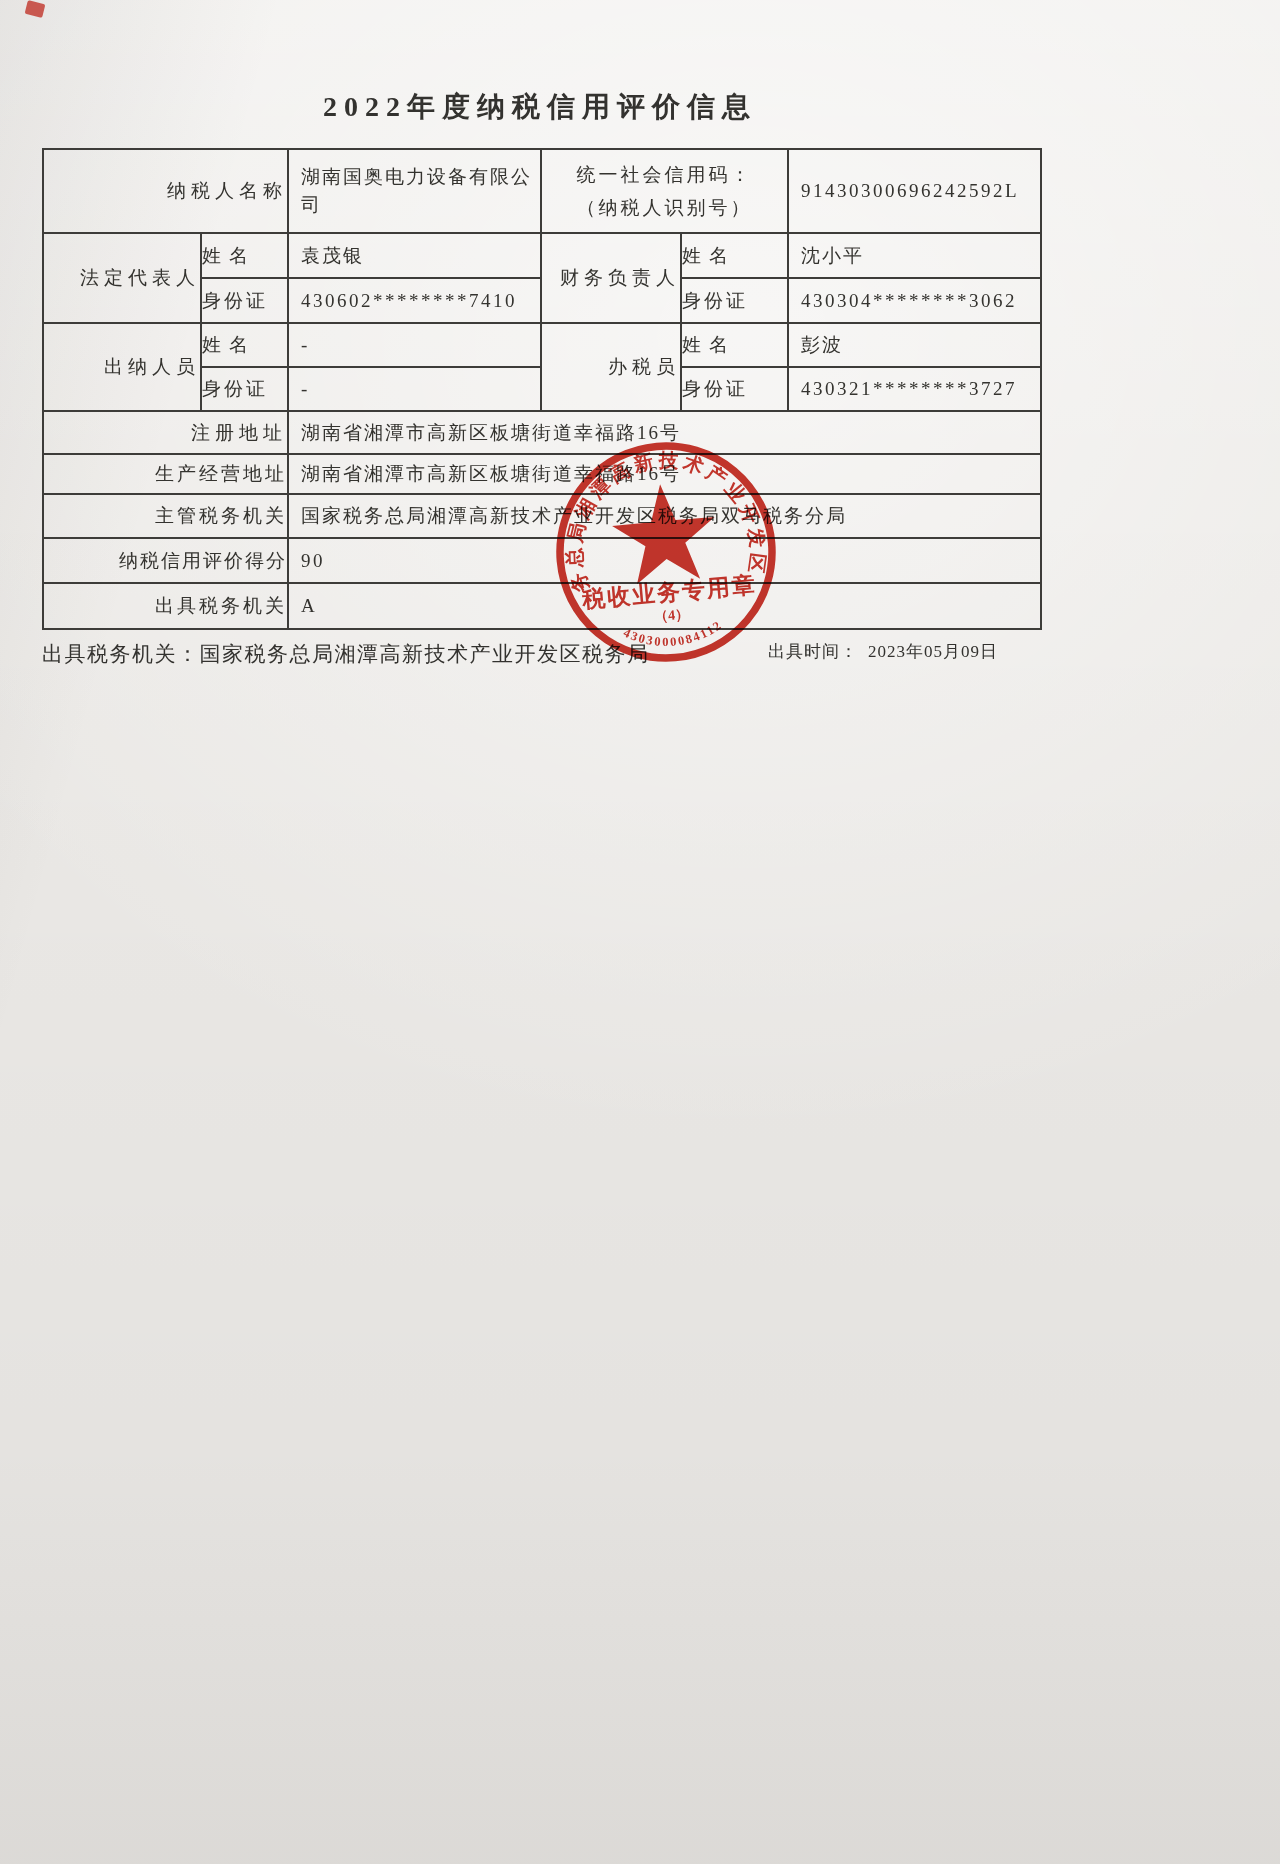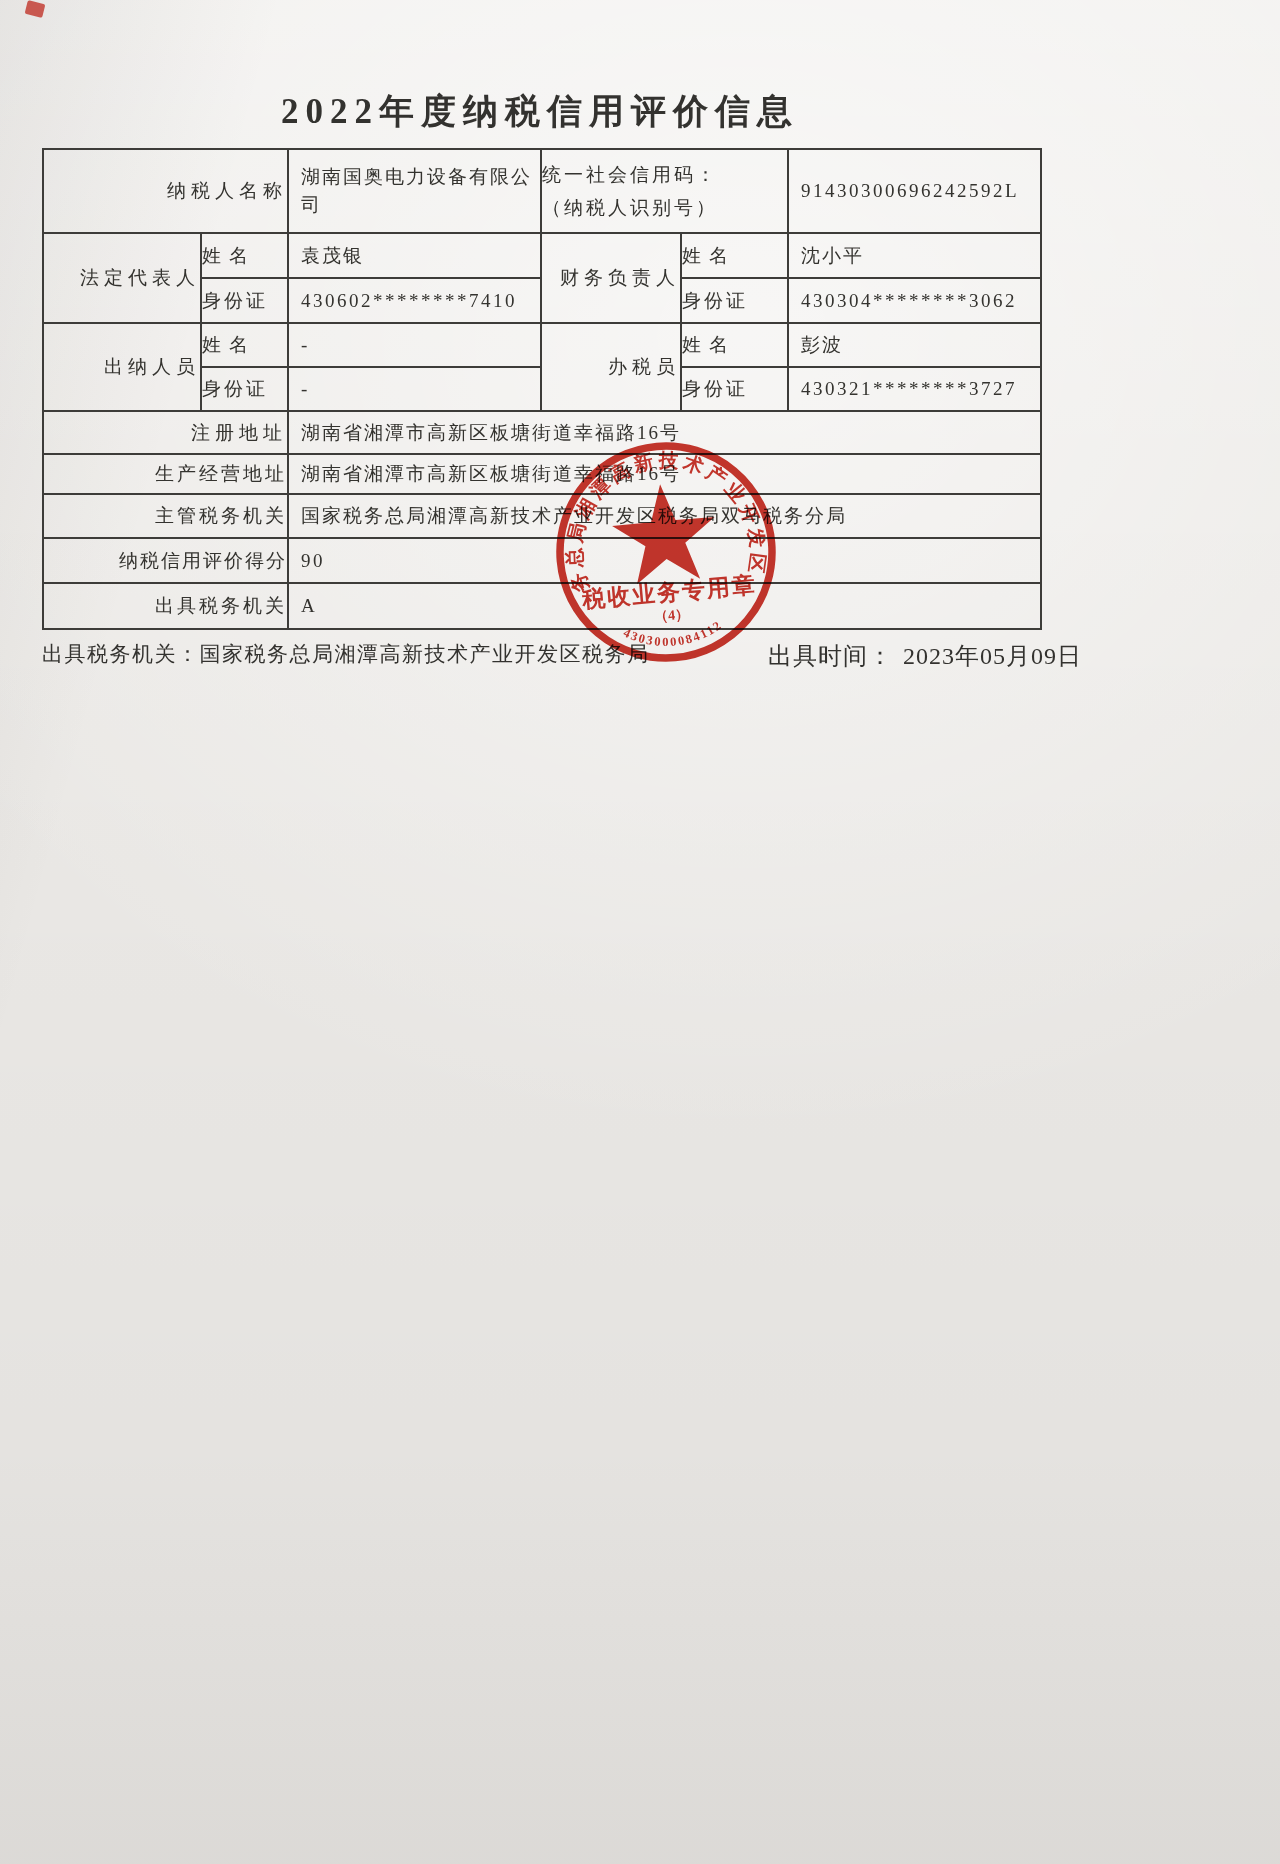--- a/index.html
+++ b/index.html
@@ -19,45 +19,45 @@
       linear-gradient(105deg, rgba(40,35,30,0.07), rgba(0,0,0,0) 16%),
       linear-gradient(to bottom, rgba(255,255,255,0.35), rgba(0,0,0,0) 25%, rgba(0,0,0,0.03) 78%, rgba(30,25,20,0.08)),
       #eceae7;
   }
   .red-mark {
     position: absolute; left: 26px; top: 2px; width: 18px; height: 14px;
     background: rgba(190,40,30,0.75); border-radius: 2px; transform: rotate(14deg);
   }
   .doc-title {
     position: absolute; left: 40px; top: 88px; width: 1000px;
-    text-align: center; font-size: 35px; font-weight: bold;
+    text-align: center; font-size: 28px; font-weight: bold;
     letter-spacing: 7px; color: #33322f;
   }
   table.info {
     position: absolute; left: 42px; top: 148px; width: 998px;
     border-collapse: collapse; table-layout: fixed;
   }
   table.info td {
     border: 2px solid var(--line);
     font-size: 19px; color: #34332f;
     vertical-align: middle;
     overflow: hidden;
   }
   td.lbl { text-align: right; letter-spacing: 5px; }
   td.sub { text-align: left; letter-spacing: 8px; }
   td.val { text-align: left; padding: 2px 6px 2px 12px; letter-spacing: 2px; line-height: 28px; }
   td.num { letter-spacing: 2.5px; margin-top: 36px; }
-  .two-line div { line-height: 33px; letter-spacing: 3px; text-align: left; }
+  .two-line div { line-height: 33px; letter-spacing: 3px; text-align: center; }
   .footer-left {
     position: absolute; left: 42px; top: 640px;
     font-size: 21px; letter-spacing: 1.5px; color: #33322f;
   }
   .footer-right {
     position: absolute; left: 768px; top: 640px;
-    font-size: 24px; letter-spacing: 1px; color: #33322f; white-space: nowrap;
+    font-size: 17px; letter-spacing: 1px; color: #33322f; white-space: nowrap;
   }
   .footer-right .time-value { margin-left: 10px; }
   .seal {
     position: absolute; left: 544px; top: 430px;
     width: 244px; height: 244px;
     mix-blend-mode: multiply; opacity: 0.93;
     transform: rotate(-5deg);
   }
   .seal text { fill: var(--seal-color); font-family: "Liberation Serif", "DejaVu Serif", serif; font-weight: bold; }
   .seal circle { stroke: var(--seal-color); fill: none; }

